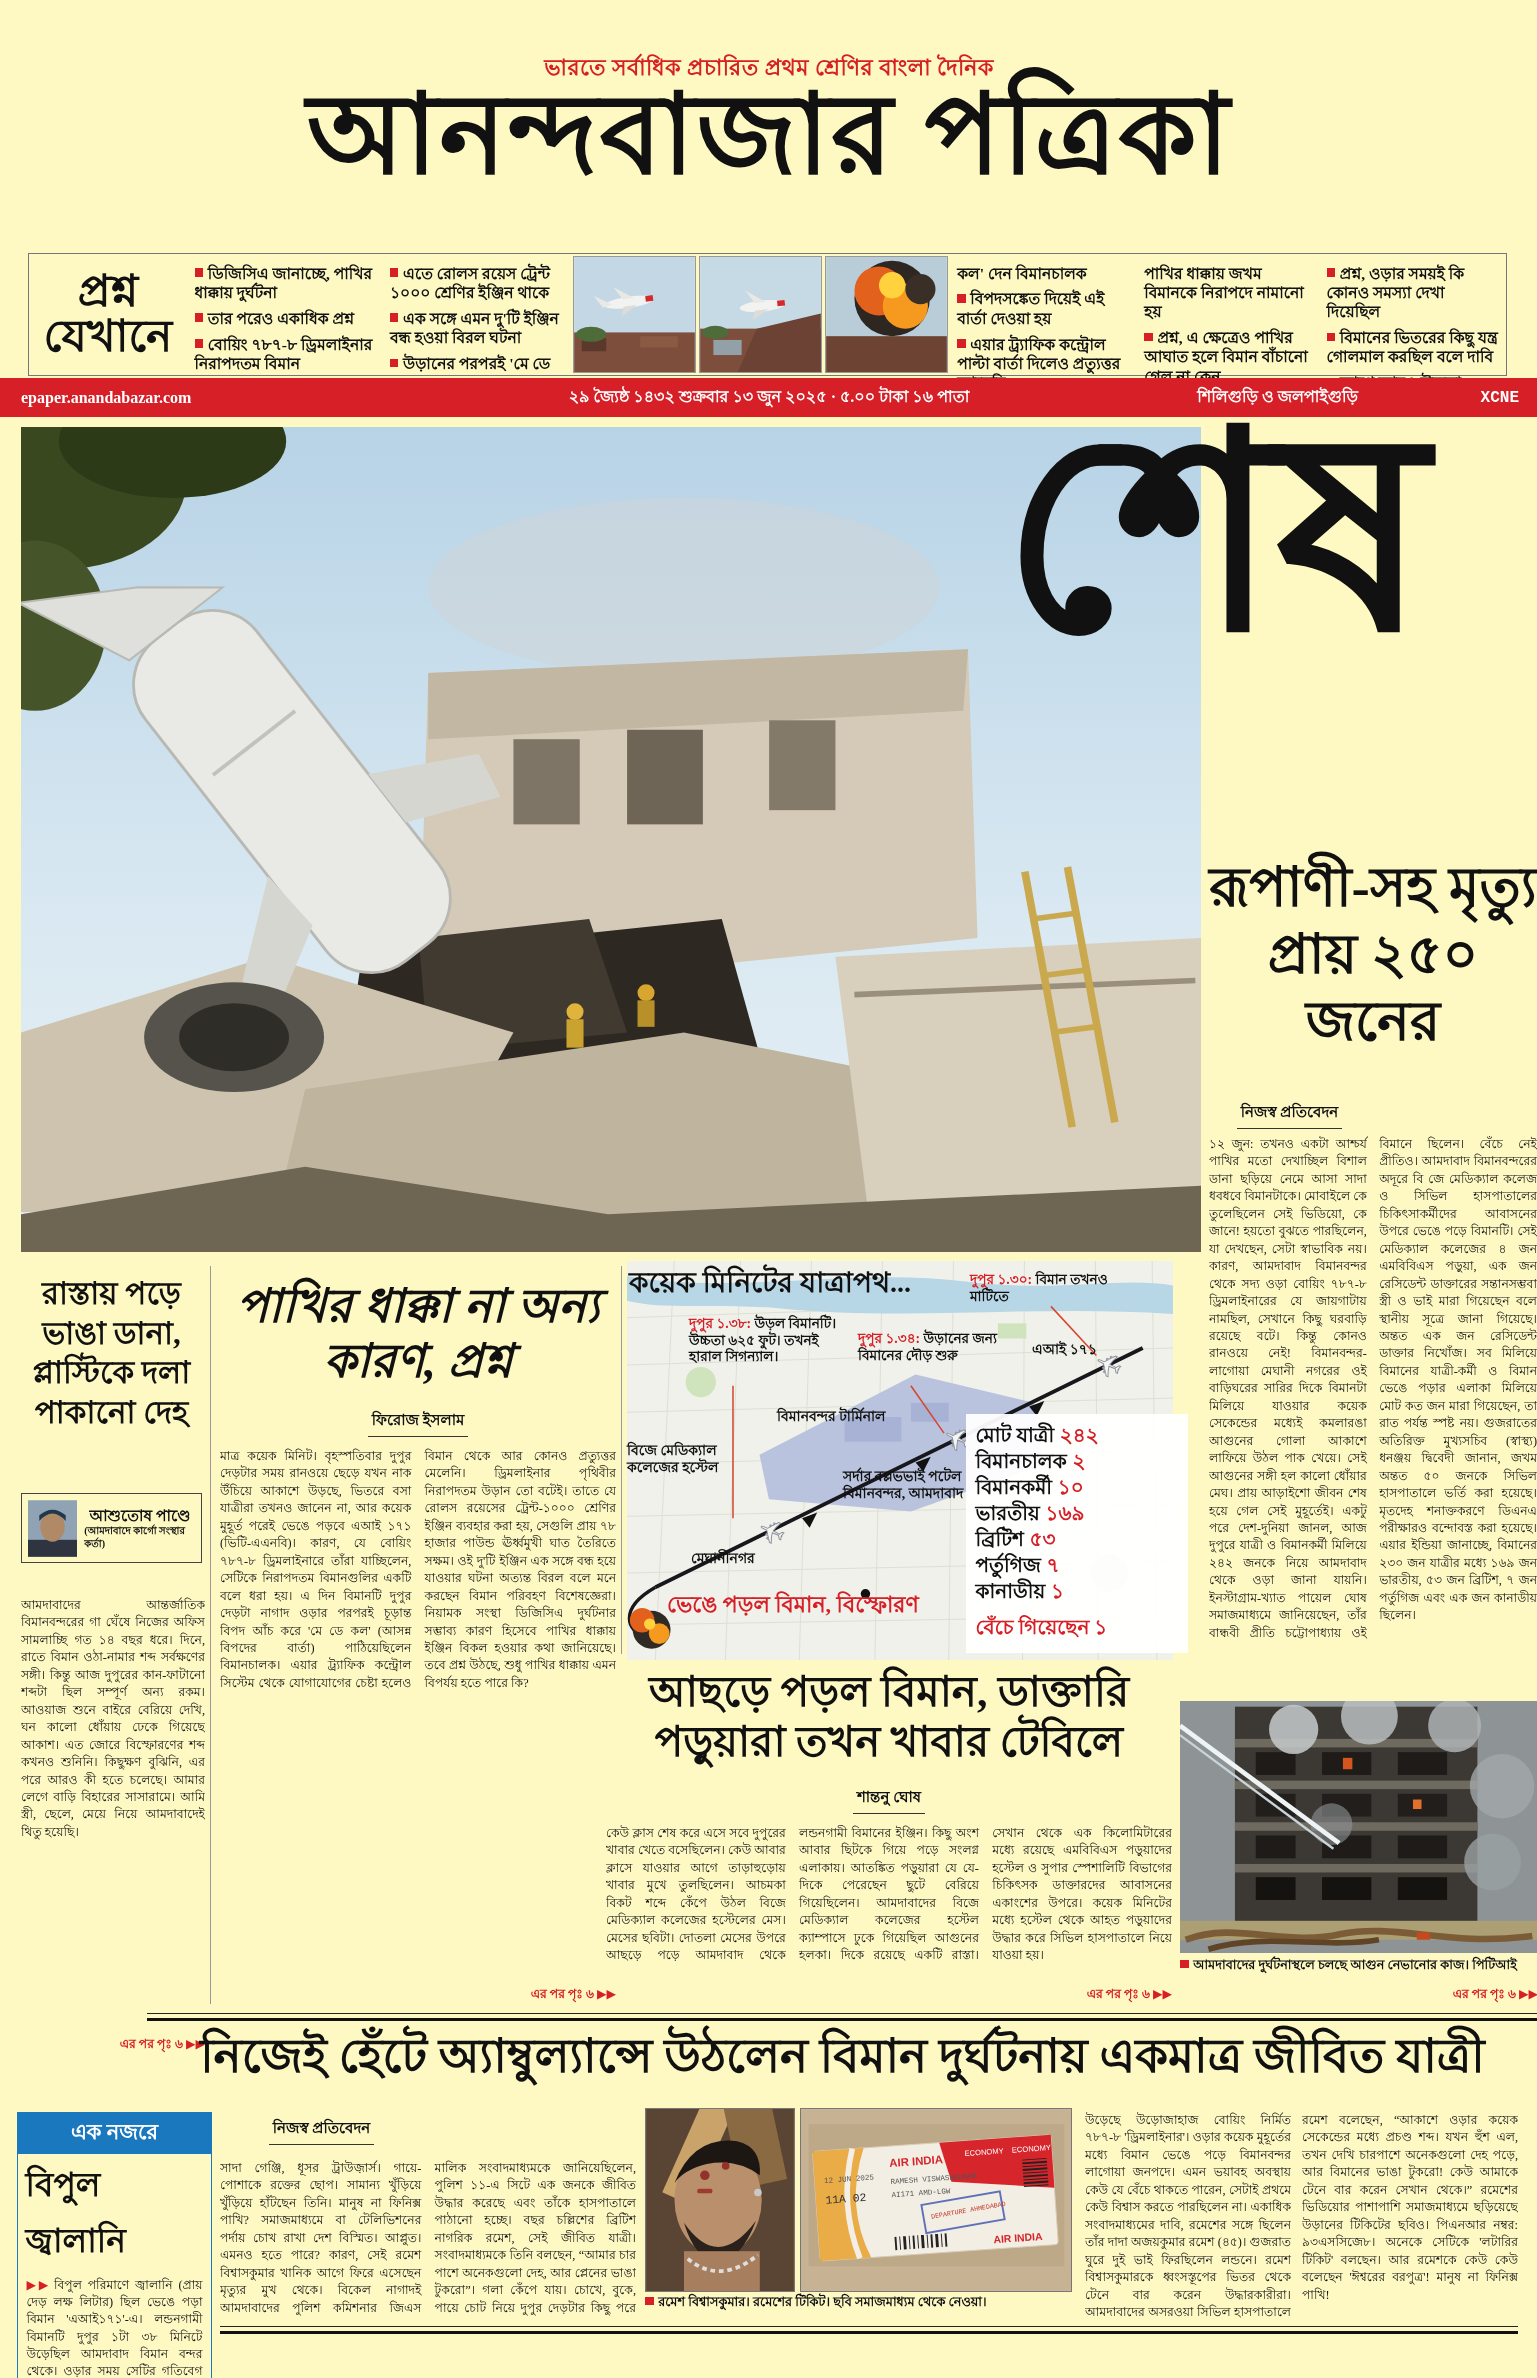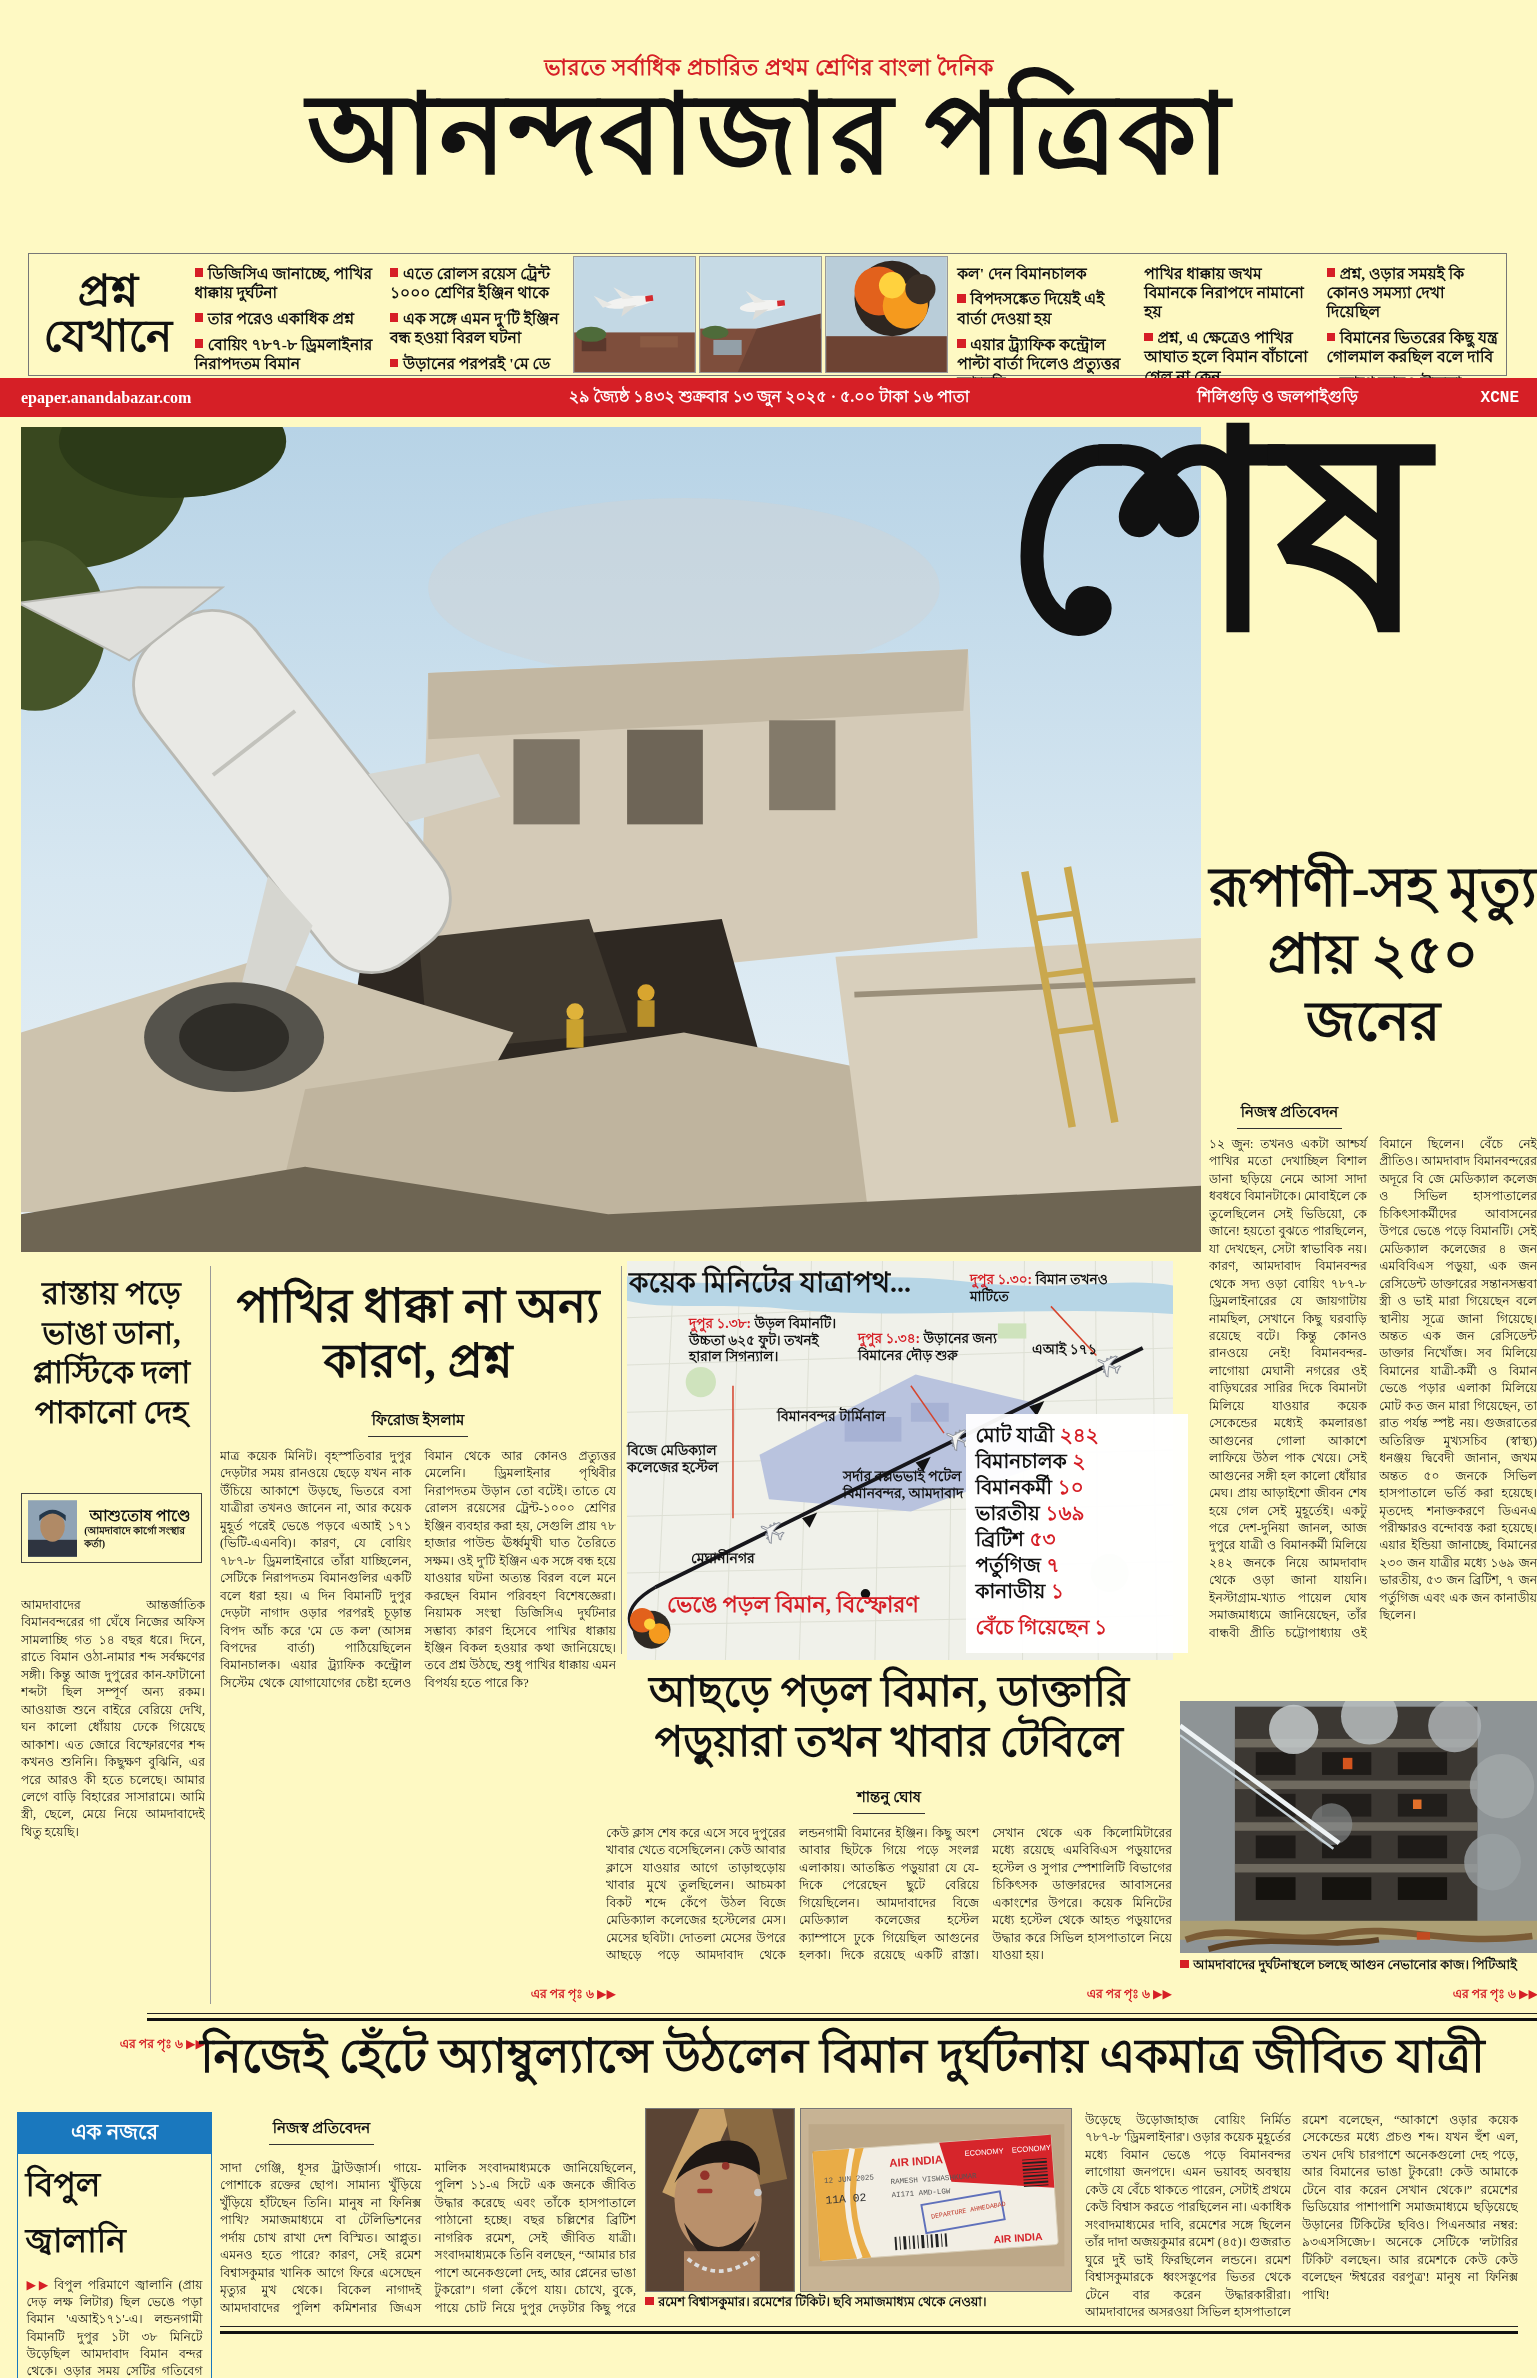--- a/index.html
+++ b/index.html
@@ -19,21 +19,21 @@
   .redbar{background:#d61f26;color:#fff;font-size:16px;font-weight:bold;display:flex;align-items:center;}
   .photo-frame{overflow:hidden;}
   .bigword{font-size:276px;font-weight:800;line-height:.92;letter-spacing:-1.9px;}
   .subhead{font-size:55px;font-weight:800;line-height:1.22;}
   .byline{font-size:15px;font-weight:bold;text-align:center;}
   .byline span{display:inline-block;border-bottom:1.9px solid #333;padding:0 3.8px 2.8px 3.8px;}
   .body{font-size:12.3px;line-height:1.42;text-align:justify;}
   .cols2{column-count:2;column-gap:13.2px;}
   .cols3{column-count:3;column-gap:13.2px;}
   .hl-left{font-size:31px;font-weight:800;line-height:1.28;}
-  .hl-bird{font-size:47px;font-weight:800;line-height:1.16;}
+  .hl-bird{font-size:47px;font-weight:800;line-height:1.16;font-style:italic;}
   .hl-crash{font-size:42px;font-weight:800;line-height:1.2;}
   .hl-banner{font-size:47px;font-weight:800;line-height:1.1;}
   .authorbox{border:1.4px solid #444;padding:5.7px;display:flex;gap:7.6px;align-items:center;}
   .authname{font-size:15.6px;font-weight:800;line-height:1.25;text-align:center;}
   .authrole{font-size:10px;font-weight:bold;line-height:1.25;text-align:left;}
   .cont{font-size:12.3px;font-weight:bold;color:#d61f26;text-align:right;}
   .caption{font-size:12.8px;font-weight:bold;line-height:1.3;}
   .caption .sq{vertical-align:0.9px;}
   .maptitle{font-size:28px;font-weight:800;}
   .ann{font-size:13.7px;font-weight:bold;line-height:1.22;}

